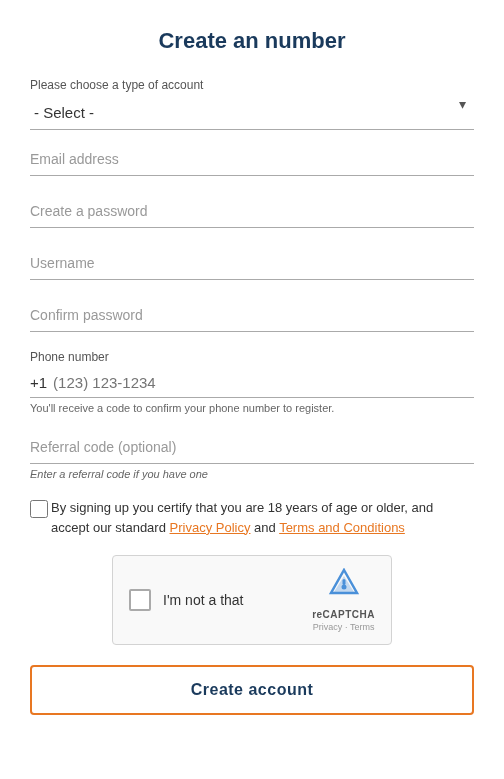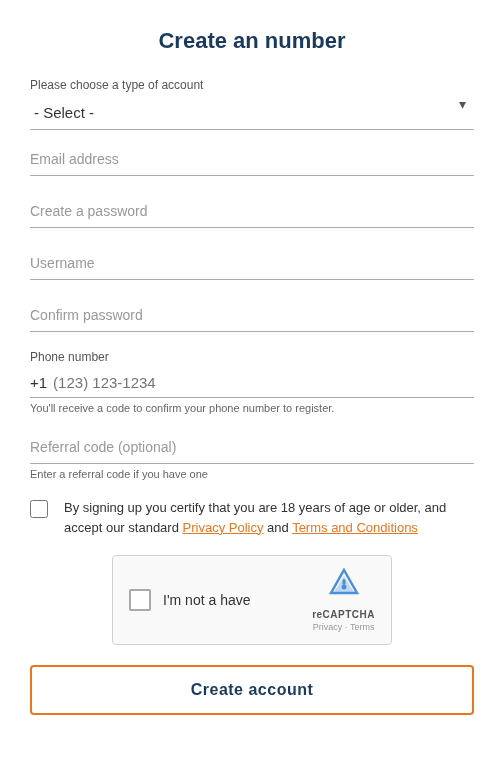--- a/index.html
+++ b/index.html
@@ -127,26 +127,27 @@
       color: #666;
       margin-top: 4px;
       margin-bottom: 14px;
     }
 
     .referral-hint {
       font-size: 11px;
       color: #666;
       margin-top: 4px;
       margin-bottom: 14px;
+      font-style: italic;
     }
 
     .terms-row {
       display: flex;
       align-items: flex-start;
-      gap: 16px;
+      gap: 3px;
       margin-bottom: 18px;
     }
 
     .terms-checkbox {
       width: 18px;
       height: 18px;
       border: 1.5px solid #aaa;
       flex-shrink: 0;
       margin-top: 2px;
       cursor: pointer;
@@ -301,21 +302,21 @@
     <input type="checkbox" class="terms-checkbox" style="">
     <span class="terms-text">
       <span>By signing up you certify that you are 18 years of age or older, and accept our standard </span><span class="terms-link">Privacy Policy</span><span> and </span><span class="terms-link">Terms and Conditions</span>
     </span>
   </div>
 
   
   <div class="recaptcha-box">
     <div class="recaptcha-left">
       <div class="recaptcha-checkbox"></div>
-      <span class="recaptcha-label">I'm not a have</span>
+      <span class="recaptcha-label">I'm not a that</span>
     </div>
     <div class="recaptcha-right">
       <div class="recaptcha-logo">
         <svg width="32" height="32" viewBox="0 0 64 64" xmlns="http://www.w3.org/2000/svg">
           <path d="M32 4 L58 50 H6 Z" fill="none" stroke="#4a90d9" stroke-width="5"></path>
           <path d="M32 16 L52 48 H12 Z" fill="#4a90d9" opacity="0.3"></path>
           <circle cx="32" cy="38" r="5" fill="#4a90d9"></circle>
           <rect x="29" y="22" width="6" height="12" rx="3" fill="#4a90d9"></rect>
         </svg>
       </div>

